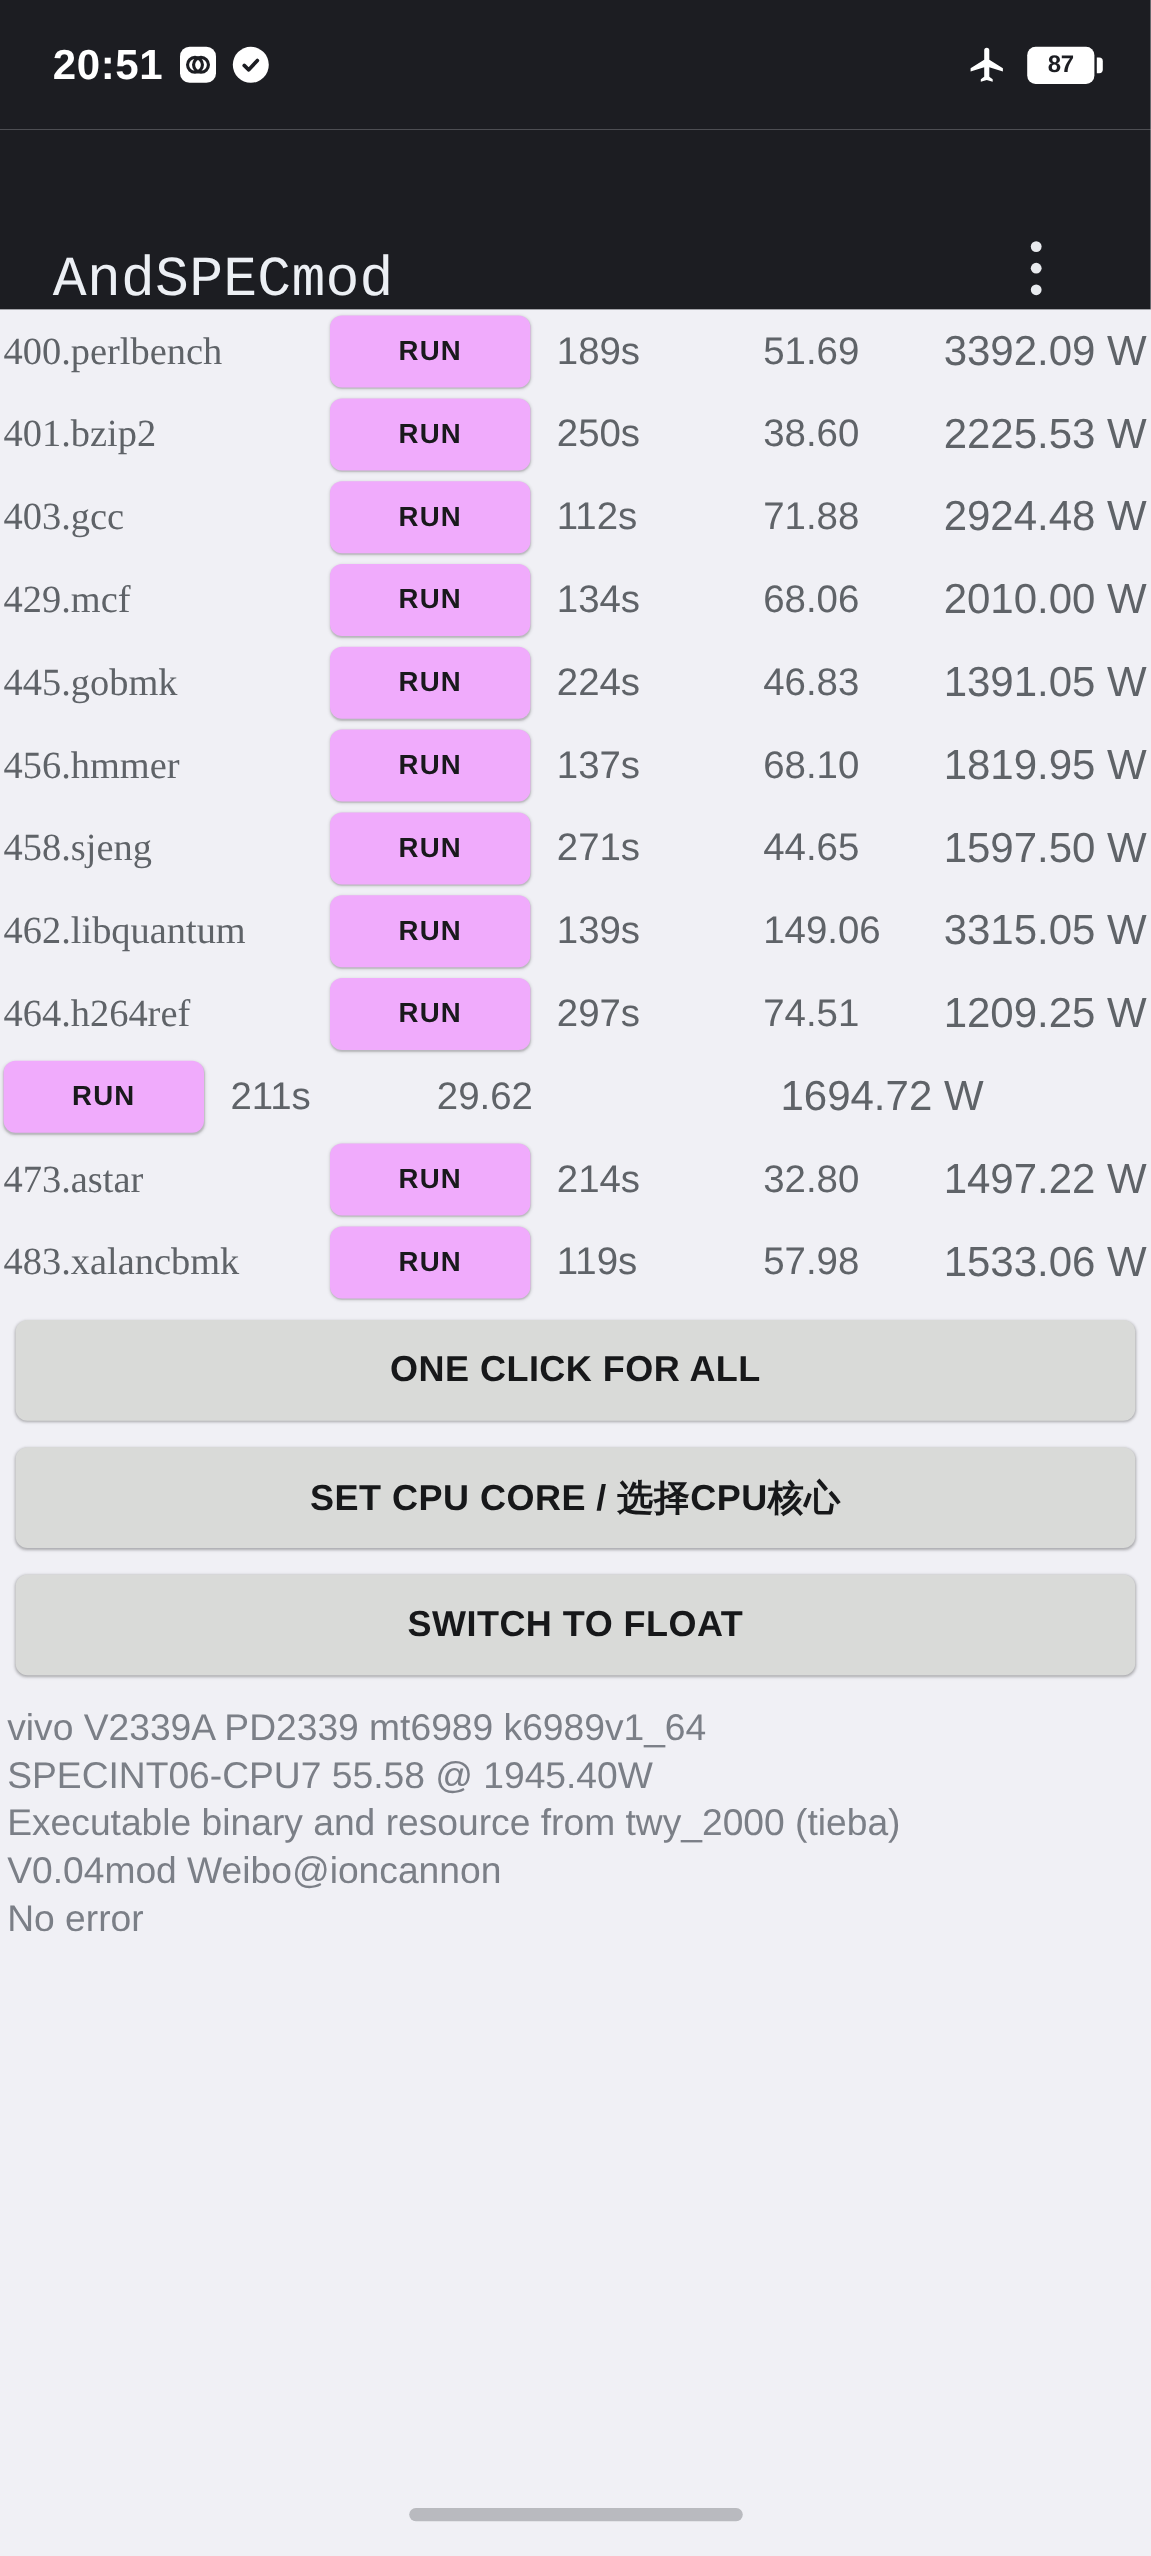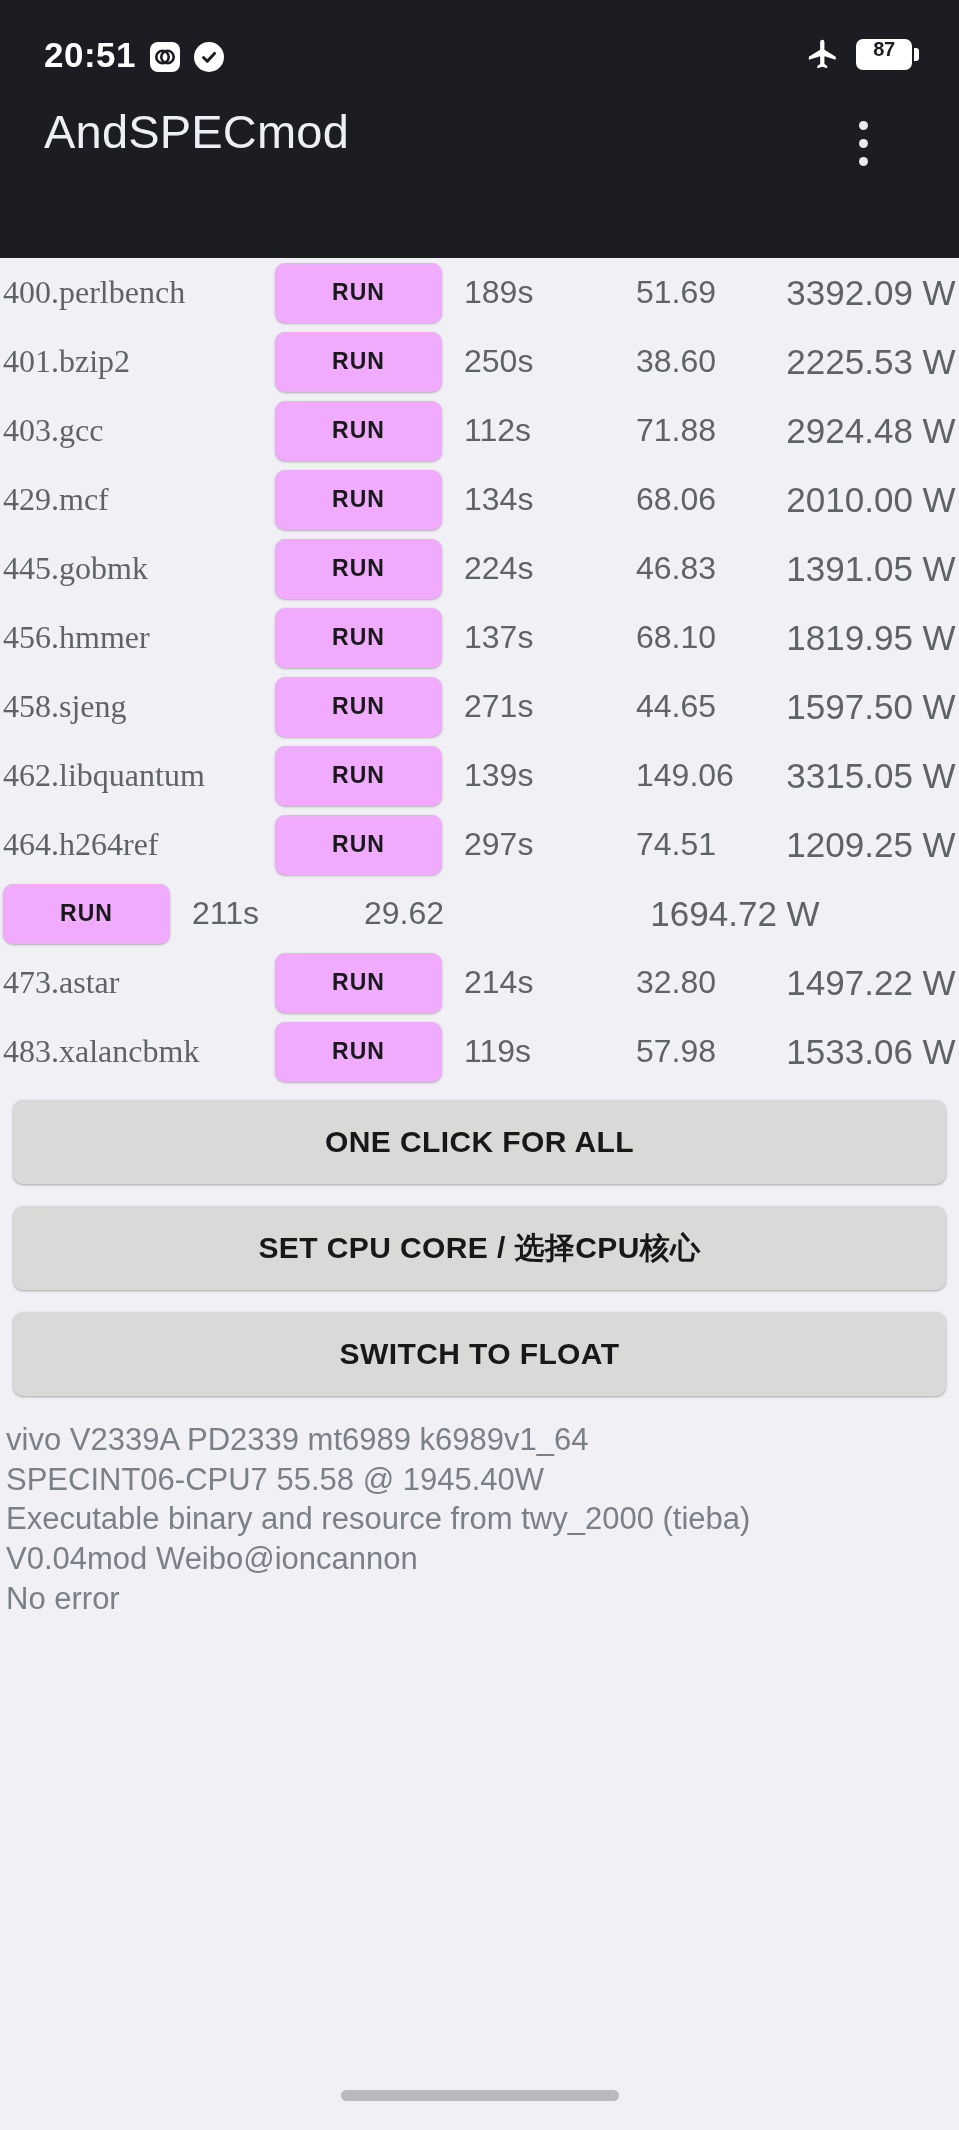--- a/index.html
+++ b/index.html
@@ -18,21 +18,21 @@
 
   
   .statusbar {
     height:108px;
     background:#1c1d22;
     display:flex; align-items:center;
     justify-content:space-between;
     padding:0 40px 0 44px;
     flex:0 0 auto;
   }
-  .status-left { display:flex; align-items:flex-end; gap:14px; }
+  .status-left { display:flex; align-items:center; gap:14px; }
   .clock {
     color:#ffffff; font-size:35px; font-weight:bold;
     letter-spacing:0.5px; line-height:1;
   }
   .icon-rsquare {
     width:30px; height:30px; border-radius:8px;
     background:#ffffff; display:flex;
     align-items:center; justify-content:center;
   }
   .icon-rsquare svg { display:block; }
@@ -42,38 +42,39 @@
     align-items:center; justify-content:center;
   }
   .status-right { display:flex; align-items:center; gap:16px; }
   .plane-icon svg { display:block; }
   .battery {
     position:relative; display:flex; align-items:center;
   }
   .battery-body {
     width:56px; height:31px; border-radius:7px;
     background:#ffffff; display:flex;
-    align-items:flex-start; justify-content:center;
+    align-items:center; justify-content:center;
   }
   .battery-level {
     font-size:20px; font-weight:bold; color:#1c1d22;
     line-height:1; letter-spacing:-0.3px;
   }
   .battery-cap {
     width:5px; height:13px; background:#ffffff;
     border-radius:0 3px 3px 0; margin-left:2px;
   }
 
   
   .appbar {
     height:150px; background:#1c1d22;
-    display:flex; align-items:flex-start;
+    display:flex; align-items:flex-end;
     justify-content:space-between;
     padding:0 68px 0 44px;
     flex:0 0 auto;
+    font-family:Liberation Mono, monospace;
   }
   .app-title {
     color:#eceff4; font-size:47px;
     font-weight:normal; line-height:1;
     letter-spacing:0.2px;
   }
   .overflow {
     width:56px; height:70px;
     display:flex; flex-direction:column;
     align-items:center; justify-content:center;

